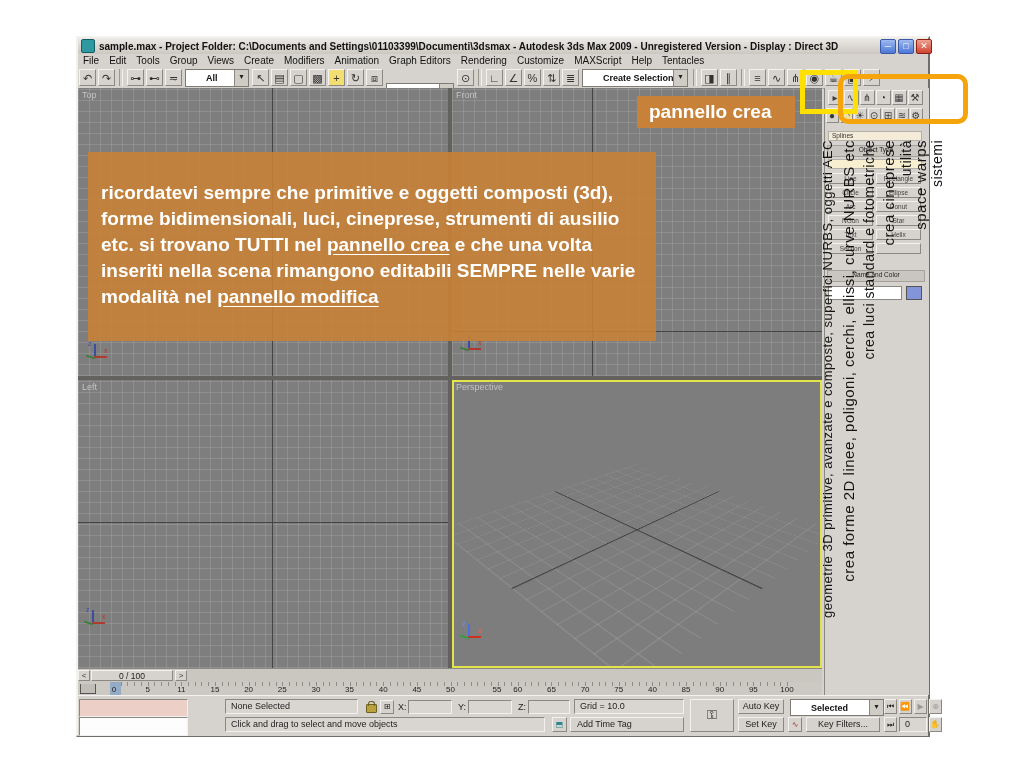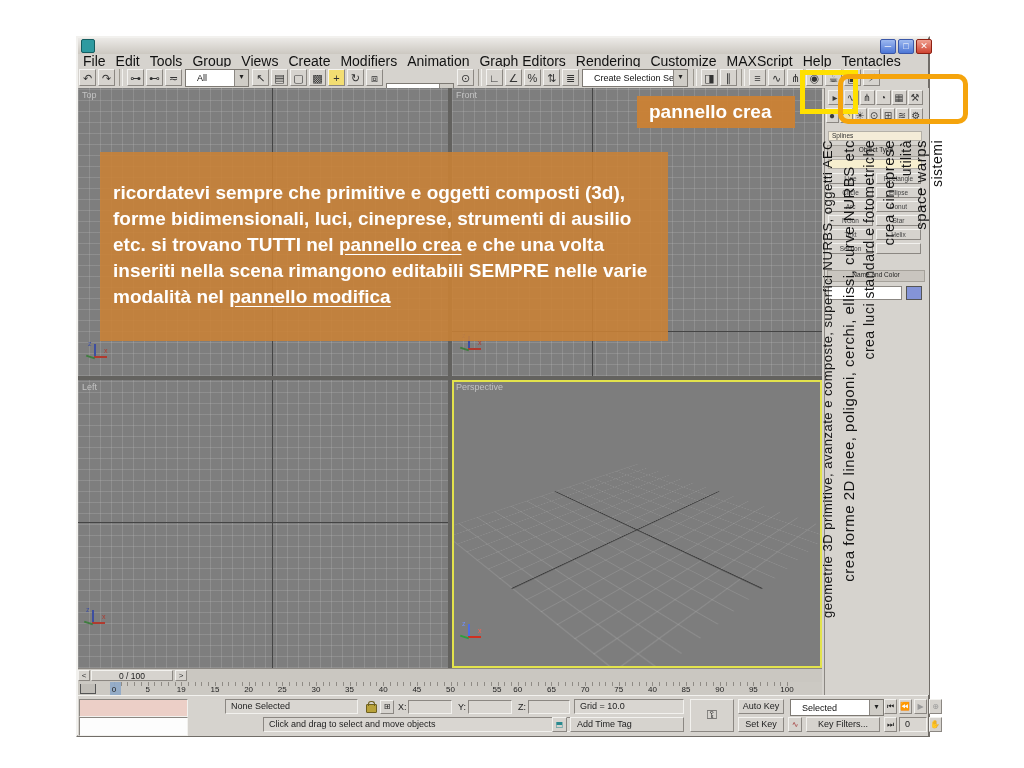--- a/index.html
+++ b/index.html
@@ -12,31 +12,31 @@
   .titlebar{left:78px;top:38px;width:850px;height:16px;background:linear-gradient(#eceae7,#ccc8c1);
             display:flex;align-items:center;overflow:hidden;}
   .title-ico{width:12px;height:12px;margin:0 4px 0 3px;background:#2e9aa0;border:1px solid #145d60;
              border-radius:2px;flex:0 0 auto;}
   .title-txt{font-size:10px;font-weight:bold;color:#111;white-space:nowrap;}
   .winbtns{left:880px;top:39px;display:flex;gap:2px;}
   .wb{width:14px;height:13px;font-size:9px;line-height:12px;text-align:center;color:#fff;
       border:1px solid #3a57a8;border-radius:2px;background:linear-gradient(#9db9f0,#4d77d6);}
   .wb.close{background:linear-gradient(#f0a090,#cf4431);border-color:#8d2012;}
   .menubar{left:78px;top:54px;width:850px;height:13px;background:#d6d3ce;display:flex;align-items:center;
-           border-bottom:1px solid #b8b4ae;font-size:14px;color:#111;text-align:right;}
+           border-bottom:1px solid #b8b4ae;font-size:10px;color:#111;text-align:right;}
   .menu-item{padding:0 5px;white-space:nowrap;}
   .toolbar{left:78px;top:67px;width:850px;height:21px;background:#d6d3ce;display:flex;align-items:center;
            border-bottom:1px solid #aeaaa4;}
   .tb-btn{width:17px;height:17px;margin:0 1px;font-size:11px;line-height:16px;text-align:center;color:#333;
           background:#d6d3ce;border:1px solid;border-color:#f4f3f1 #8b8782 #8b8782 #f4f3f1;box-sizing:border-box;}
   .tb-btn.hl{background:#f3de72;}
   .tb-sep{width:2px;height:17px;margin:0 3px;border-left:1px solid #9b978f;border-right:1px solid #f2f1ee;}
   .tb-combo{height:16px;margin:0 2px;background:#fff;border:1px solid #7e7a74;display:flex;align-items:center;
             font-size:9px;color:#111;}
-  .tb-combo .val{flex:1;padding:0 11px;white-space:nowrap;overflow:hidden;}
+  .tb-combo .val{flex:1;padding:0 20px;white-space:nowrap;overflow:hidden;font-weight:bold;}
   .tb-combo .dd{width:13px;height:100%;background:#cfccc6;border-left:1px solid #8b8782;
                 font-size:8px;line-height:14px;text-align:center;color:#222;}
   
   .vpgrid{background-color:#7e7e7e;background-image:
       repeating-linear-gradient(0deg, rgba(185,185,185,.28) 0 1px, transparent 1px 11px),
       repeating-linear-gradient(90deg, rgba(185,185,185,.28) 0 1px, transparent 1px 11px);}
   .vp{overflow:hidden;}
   .vp-label{position:absolute;left:4px;top:2px;font-size:9px;color:#c3c3c3;}
   .axisline{position:absolute;background:#454545;}
   .divider-v{left:448px;top:88px;width:4px;height:580px;background:#63625f;}
@@ -69,21 +69,21 @@
           border-color:#f2f1ee #8b8782 #8b8782 #f2f1ee;font-size:6.5px;color:#444;text-align:center;
           line-height:9px;box-sizing:border-box;overflow:hidden;}
   .name-field{position:absolute;background:#fff;border:1px solid #8b8782;}
   .swatch{position:absolute;background:#8494d8;border:1px solid #555;}
   
   .vcol{position:absolute;writing-mode:vertical-rl;transform:rotate(180deg);white-space:nowrap;
         color:#141414;letter-spacing:0.5px;}
   
   .notebox{left:88px;top:152px;width:568px;height:189px;background:rgba(203,130,53,0.88);
            color:#fff;font-weight:bold;font-size:19px;line-height:26px;padding:28px 14px 0 13px;
-           box-sizing:border-box;margin-left:12px;}
+           box-sizing:border-box;}
   .notebox u{text-underline-offset:3px;}
   .crealabel{left:637px;top:96px;width:158px;height:32px;background:rgba(203,130,53,0.95);
              color:#fff;font-weight:bold;font-size:19px;line-height:32px;padding-left:12px;box-sizing:border-box;}
   .hl-yellow{left:800px;top:70px;width:58px;height:44px;border:5px solid #ffe000;box-sizing:border-box;}
   .hl-orange{left:838px;top:74px;width:130px;height:50px;border:5px solid #f5a40c;border-radius:10px;
              box-sizing:border-box;}
   
   .timerow{left:78px;top:668px;width:744px;height:13px;background:#cac7c1;border-top:1px solid #8b8782;}
   .t-arrow{position:absolute;top:1px;width:12px;height:11px;background:#d6d3ce;border:1px solid;
            border-color:#f2f1ee #8b8782 #8b8782 #f2f1ee;font-size:8px;line-height:10px;text-align:center;
@@ -118,20 +118,21 @@
 </style>
 </head>
 <body>
 
 <div id="stage">
 
   <div class="abs win"></div>
 
   <div class="abs titlebar">
     <div class="title-ico"></div>
+    <div class="title-txt">sample.max     - Project Folder: C:\Documents and Settings\01103399\Documenti\3dsmax     - Autodesk 3ds Max  2009  - Unregistered Version     - Display : Direct 3D</div>
   </div>
   <div class="abs winbtns">
     <div class="wb">─</div>
     <div class="wb">□</div>
     <div class="wb close">✕</div>
   </div>
 
   <div class="abs menubar">
       <span class="menu-item">File</span>
       <span class="menu-item">Edit</span>
@@ -292,21 +293,21 @@
   <div class="abs timerow">
     <div class="t-arrow" style="left:0;">&lt;</div>
     <div class="t-handle">0 / 100</div>
     <div class="t-arrow" style="left:97px;">&gt;</div>
   </div>
   <div class="abs rulerrow">
     <div class="ruler-ico"></div>
     <div class="frame-marker"></div>
   <span class="tick-label" style="left: 36px;">0</span>
       <span class="tick-label" style="left: 69.65px;">5</span>
-      <span class="tick-label" style="left: 103.3px;">19</span>
+      <span class="tick-label" style="left: 103.3px;">11</span>
       <span class="tick-label" style="left: 136.95px;">15</span>
       <span class="tick-label" style="left: 170.6px;">20</span>
       <span class="tick-label" style="left: 204.25px;">25</span>
       <span class="tick-label" style="left: 237.9px;">30</span>
       <span class="tick-label" style="left: 271.55px;">35</span>
       <span class="tick-label" style="left: 305.2px;">40</span>
       <span class="tick-label" style="left: 338.85px;">45</span>
       <span class="tick-label" style="left: 372.5px;">50</span>
       <span class="tick-label" style="left: 383px; margin-left: 36px;">55</span>
       <span class="tick-label" style="left: 439.8px;">60</span>
@@ -328,21 +329,21 @@
     <div class="lockicon" style="left:288px;top:8px;"></div>
     <div class="raised minibtn" style="left:302px;top:4px;width:14px;height:14px;line-height:12px;">⊞</div>
     <span class="slabel" style="left:320px;top:6px;">X:</span>
     <div class="sunken" style="left:330px;top:4px;width:44px;height:14px;"></div>
     <span class="slabel" style="left:380px;top:6px;">Y:</span>
     <div class="sunken" style="left:390px;top:4px;width:44px;height:14px;"></div>
     <span class="slabel" style="left:440px;top:6px;">Z:</span>
     <div class="sunken" style="left:450px;top:4px;width:42px;height:14px;"></div>
     <div class="sunken" style="left:496px;top:3px;width:110px;height:15px;">Grid = 10.0</div>
 
-    <div class="sunken" style="left:147px;top:21px;width:320px;height:15px;margin-left:38px;">Click and drag to select and move objects</div>
+    <div class="sunken" style="left:147px;top:21px;width:320px;height:15px;">Click and drag to select and move objects</div>
     <div class="raised minibtn" style="left:474px;top:21px;width:15px;height:15px;line-height:13px;color:#2a8a8f;">⬒</div>
     <div class="raised" style="left:492px;top:21px;width:114px;height:15px;line-height:13px;text-align:left;padding-left:6px;">Add Time Tag</div>
 
     <div class="raised" style="left:612px;top:3px;width:44px;height:33px;font-size:13px;line-height:30px;">⚿</div>
     <div class="raised" style="left:660px;top:3px;width:46px;height:15px;line-height:13px;">Auto Key</div>
     <div class="tb-combo abs" style="left:710px;top:3px;width:92px;height:15px;">
       <span class="val">Selected</span>
       <span class="dd">▾</span>
     </div>
     <div class="raised minibtn" style="left:806px;top:3px;width:13px;height:15px;line-height:13px;">⏮</div>

